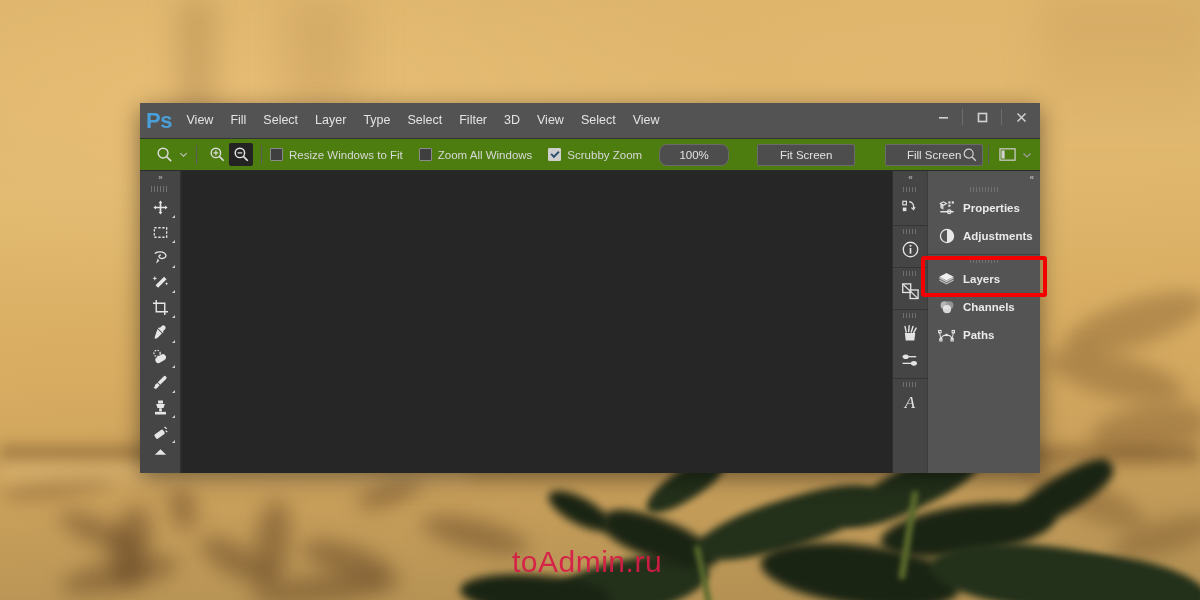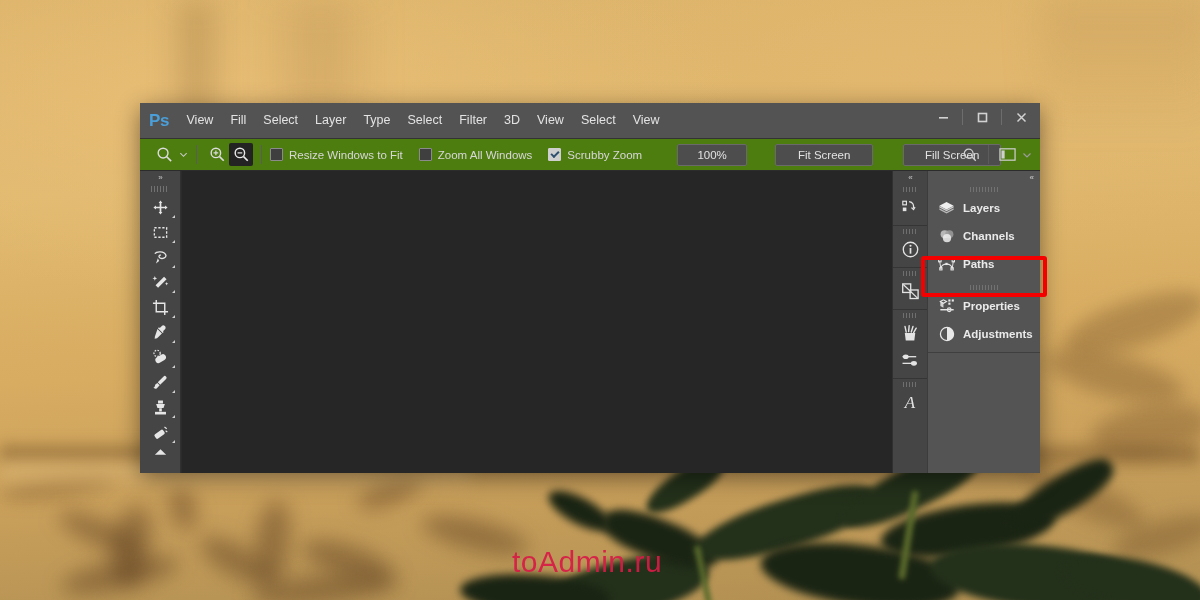--- a/index.html
+++ b/index.html
@@ -93,21 +93,21 @@
   
   #titlebar {
     position: relative;
     height: 35px;
     background: #535353;
     display: flex; align-items: center;
   }
   #ps-logo {
     width: 38px; height: 35px;
     display: flex; align-items: center; justify-content: center;
-    color: #4a9fd8; font-weight: bold; font-size: 17px;
+    color: #4a9fd8; font-weight: bold; font-size: 22px;
     letter-spacing: -0.5px;
   }
   #menubar { display: flex; align-items: center; height: 35px; }
   .menu-item {
     color: #e3e3e3; font-size: 12.5px;
     padding: 0 8.5px; line-height: 35px;
     cursor: default;
   }
   #winbuttons {
     position: absolute; right: 0; top: 0;
@@ -423,21 +423,21 @@
     </label>
     <label class="opt-check">
       <span class="cbox"></span>
       <span>Zoom All Windows</span>
     </label>
     <label class="opt-check">
       <span class="cbox checked"></span>
       <span>Scrubby Zoom</span>
     </label>
 
-    <div class="opt-btn" style="margin-left:19px;">100%</div>
+    <div class="opt-btn" style="margin-left:1px;border-radius:8px;">100%</div>
     <div class="opt-btn" style="margin-left:20px;min-width:72px;">Fit Screen</div>
     <div class="opt-btn" style="margin-left:22px;min-width:72px;">Fill Screen</div>
 
     <div id="opt-right">
       <div class="icon-sq">
         <svg width="16" height="16" viewBox="0 0 18 18">
             <circle cx="7.5" cy="7.5" r="5" fill="none" stroke="#cfcfcf" stroke-width="1.4"></circle>
             <path d="M11.3 11.3 L15.5 15.5" stroke="#cfcfcf" stroke-width="1.5"></path>
           </svg>
       </div>
@@ -598,58 +598,20 @@
       <div class="dock-group" style="border-bottom:none;">
         <div class="dock-grip"></div>
         <div class="dock-icon">
           <span style="font-family:'Liberation Serif',serif;font-size:17px;font-style:italic;color:#e3e3e3;">A</span>
         </div>
       </div>
     </div>
 
     <div id="panel">
       <div class="panel-collapse">«</div>
-
-      <div class="panel-group" style="border-bottom:none;">
-        <div class="panel-grip"></div>
-        <div class="panel-item">
-          <span class="pi-ico">
-            <svg width="17" height="15" viewBox="0 0 18 16">
-                <path d="M9 1 L16.6 5 L9 9 L1.4 5 Z" fill="#efefef"></path>
-                <path d="M9 9.4 L16.6 5.4 L16.6 7 L9 11 L1.4 7 L1.4 5.4 Z" fill="#efefef" opacity=".8"></path>
-                <path d="M9 11.6 L16.6 7.6 L16.6 9.2 L9 13.2 L1.4 9.2 L1.4 7.6 Z" fill="#efefef" opacity=".65"></path>
-              </svg>
-          </span>
-          <span>Layers</span>
-        </div>
-        <div class="panel-item">
-          <span class="pi-ico">
-            <svg width="16" height="16" viewBox="0 0 18 18">
-                <circle cx="6.4" cy="7" r="4.6" fill="#c9c9c9" opacity=".85"></circle>
-                <circle cx="11.6" cy="7" r="4.6" fill="#9e9e9e" opacity=".85"></circle>
-                <circle cx="9" cy="11.4" r="4.6" fill="#efefef" opacity=".85"></circle>
-              </svg>
-          </span>
-          <span>Channels</span>
-        </div>
-        <div class="panel-item">
-          <span class="pi-ico">
-            <svg width="17" height="15" viewBox="0 0 18 16">
-                <path d="M3 12.5 C3 6 15 6 15 12.5" fill="none" stroke="#e8e8e8" stroke-width="1.3"></path>
-                <path d="M3 12.5 L1.6 4 M15 12.5 L16.4 4" stroke="#e8e8e8" stroke-width="1"></path>
-                <rect x="0.6" y="2.6" width="2.6" height="2.6" fill="none" stroke="#e8e8e8" stroke-width="1.1"></rect>
-                <rect x="15" y="2.6" width="2.6" height="2.6" fill="none" stroke="#e8e8e8" stroke-width="1.1"></rect>
-                <rect x="1.8" y="11.4" width="2.4" height="2.4" fill="none" stroke="#e8e8e8" stroke-width="1.1"></rect>
-                <rect x="13.8" y="11.4" width="2.4" height="2.4" fill="none" stroke="#e8e8e8" stroke-width="1.1"></rect>
-                <rect x="7.8" y="6.2" width="2.4" height="2.4" fill="#e8e8e8"></rect>
-              </svg>
-          </span>
-          <span>Paths</span>
-        </div>
-      </div>
 
       <div class="panel-group">
         <div class="panel-grip"></div>
         <div class="panel-item">
           <span class="pi-ico">
             <svg width="16" height="16" viewBox="0 0 18 18">
                 <path d="M1.5 4 L5 2 L8.5 4 L5 6 Z" fill="none" stroke="#e8e8e8" stroke-width="1.2"></path>
                 <path d="M1.5 4 V9 L5 11 V6 Z" fill="#e8e8e8" opacity=".85"></path>
                 <rect x="10.5" y="1.6" width="2.4" height="2.4" fill="#e8e8e8"></rect>
                 <rect x="14.3" y="1.6" width="2.4" height="2.4" fill="#e8e8e8"></rect>
@@ -663,19 +625,57 @@
         <div class="panel-item">
           <span class="pi-ico">
             <svg width="16" height="16" viewBox="0 0 18 18">
                 <circle cx="9" cy="9" r="7.4" fill="none" stroke="#e8e8e8" stroke-width="1.4"></circle>
                 <path d="M9 1.6 A7.4 7.4 0 0 1 9 16.4 Z" fill="#e8e8e8"></path>
               </svg>
           </span>
           <span>Adjustments</span>
         </div>
       </div>
+
+      <div class="panel-group" style="border-bottom:none;">
+        <div class="panel-grip"></div>
+        <div class="panel-item">
+          <span class="pi-ico">
+            <svg width="17" height="15" viewBox="0 0 18 16">
+                <path d="M9 1 L16.6 5 L9 9 L1.4 5 Z" fill="#efefef"></path>
+                <path d="M9 9.4 L16.6 5.4 L16.6 7 L9 11 L1.4 7 L1.4 5.4 Z" fill="#efefef" opacity=".8"></path>
+                <path d="M9 11.6 L16.6 7.6 L16.6 9.2 L9 13.2 L1.4 9.2 L1.4 7.6 Z" fill="#efefef" opacity=".65"></path>
+              </svg>
+          </span>
+          <span>Layers</span>
+        </div>
+        <div class="panel-item">
+          <span class="pi-ico">
+            <svg width="16" height="16" viewBox="0 0 18 18">
+                <circle cx="6.4" cy="7" r="4.6" fill="#c9c9c9" opacity=".85"></circle>
+                <circle cx="11.6" cy="7" r="4.6" fill="#9e9e9e" opacity=".85"></circle>
+                <circle cx="9" cy="11.4" r="4.6" fill="#efefef" opacity=".85"></circle>
+              </svg>
+          </span>
+          <span>Channels</span>
+        </div>
+        <div class="panel-item">
+          <span class="pi-ico">
+            <svg width="17" height="15" viewBox="0 0 18 16">
+                <path d="M3 12.5 C3 6 15 6 15 12.5" fill="none" stroke="#e8e8e8" stroke-width="1.3"></path>
+                <path d="M3 12.5 L1.6 4 M15 12.5 L16.4 4" stroke="#e8e8e8" stroke-width="1"></path>
+                <rect x="0.6" y="2.6" width="2.6" height="2.6" fill="none" stroke="#e8e8e8" stroke-width="1.1"></rect>
+                <rect x="15" y="2.6" width="2.6" height="2.6" fill="none" stroke="#e8e8e8" stroke-width="1.1"></rect>
+                <rect x="1.8" y="11.4" width="2.4" height="2.4" fill="none" stroke="#e8e8e8" stroke-width="1.1"></rect>
+                <rect x="13.8" y="11.4" width="2.4" height="2.4" fill="none" stroke="#e8e8e8" stroke-width="1.1"></rect>
+                <rect x="7.8" y="6.2" width="2.4" height="2.4" fill="#e8e8e8"></rect>
+              </svg>
+          </span>
+          <span>Paths</span>
+        </div>
+      </div>
     </div>
   </div>
 </div>
 
 <div id="red-box"></div>
 
 <div id="watermark">toAdmin.ru</div>
 
 </body></html>

